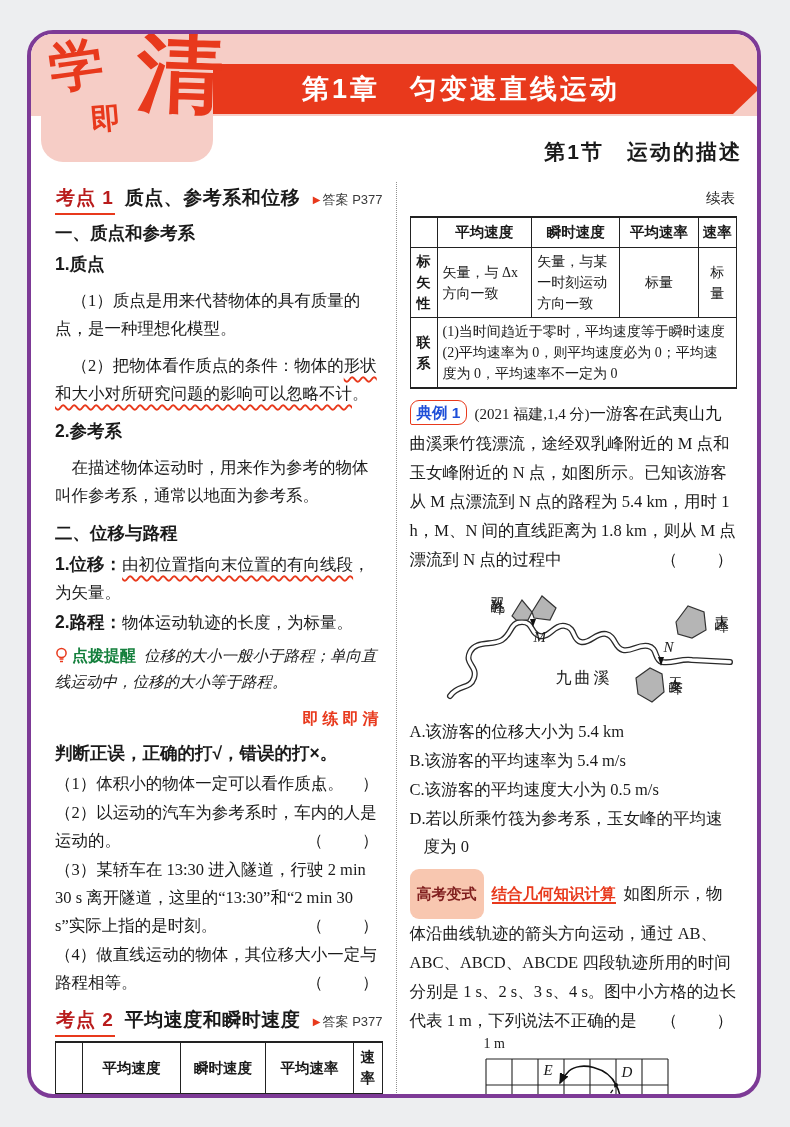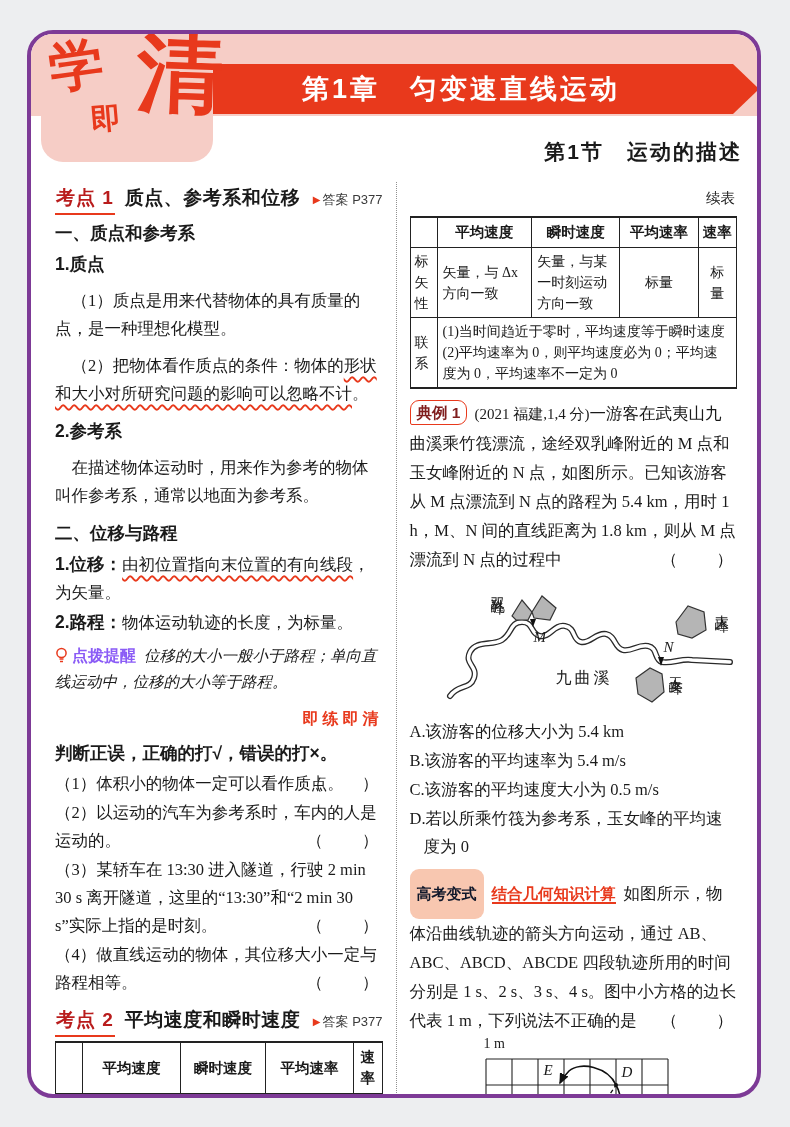--- a/index.html
+++ b/index.html
@@ -44,46 +44,46 @@
   .ans{margin-left:auto;font-size:13px;color:#3a3a3a;white-space:nowrap;}
   .ans .ar{color:#e8391c;font-size:10px;vertical-align:1px;margin-right:2px;}
   .hd{font-weight:700;font-size:17.5px;margin:3px 0;}
   .para{text-indent:1em;margin:9px 0;}
   .wavy{text-decoration-line:underline;text-decoration-style:wavy;
     text-decoration-color:#e8391c;text-decoration-thickness:1.6px;text-underline-offset:5px;}
   .blk{position:relative;margin:1px 0;}
   .paren{position:absolute;right:2px;bottom:0;letter-spacing:2px;}
   
   .note{margin:6px 0 4px;font-size:15.5px;line-height:26px;}
-  .note .lbl{color:#8b5cf6;font-weight:700;font-size:16px;margin:0 8px 0 4px;}
+  .note .lbl{color:#15803d;font-weight:700;font-size:16px;margin:0 8px 0 4px;}
   .note .txt{font-style:italic;}
   .bulb{vertical-align:-3px;}
   .practice-title{text-align:right;color:#e8391c;font-weight:700;
     font-size:16px;letter-spacing:4px;margin:10px 0 6px;}
   .intro{font-weight:700;font-size:17.5px;margin:2px 0 3px;}
   
   table{border-collapse:collapse;width:100%;margin-top:4px;
     border-top:2px solid #222;border-bottom:2px solid #222;font-size:14px;line-height:21px;padding-left:10px;}
   th,td{border:1px solid #222;padding:3px 5px;vertical-align:middle;}
   th{font-family:"Liberation Sans","DejaVu Sans",sans-serif;font-weight:700;
     font-size:14.5px;text-align:center;padding:4px 2px;}
-  td.vlab{width:18px;word-break:break-all;padding:3px 4px;
-    font-weight:400;font-family:"Liberation Sans","DejaVu Sans",sans-serif;}
+  td.vlab{width:18px;text-align:center;word-break:break-all;padding:3px 4px;
+    font-weight:700;font-family:"Liberation Sans","DejaVu Sans",sans-serif;}
   td.tc{text-align:center;}
   .cont{ text-align:right;font-size:14.5px;margin:2px 2px 0 0;}
   
   .ex{margin-top:10px;line-height:29px;}
-  .ex-badge{display:inline-block;border:1.6px solid #e8391c;color:#7f1d1d;
+  .ex-badge{display:inline-block;border:1.6px solid #e8391c;color:#1d4ed8;
     font-weight:700;font-size:15.5px;border-radius:9px 9px 9px 2px;line-height:23px;
     padding:0 6px;margin-right:7px;vertical-align:1px;
     font-family:"Liberation Sans","DejaVu Sans",sans-serif;text-align:center;}
   .meta{font-size:15px;}
   
   .var{margin-top:8px;line-height:29px;}
-  .var-badge{display:inline-block;background:#f8c7b0;color:#0f172a;font-weight:700;
+  .var-badge{display:inline-block;background:#f8c7b0;color:#7f1d1d;font-weight:700;
     font-size:15px;border-radius:9px;padding:13px 7px;line-height:24px;margin-right:8px;
     font-family:"Liberation Sans","DejaVu Sans",sans-serif;}
   .var-tag{color:#e8391c;font-weight:700;font-size:15.5px;
     border-bottom:2px solid #e8391c;margin-right:8px;
     font-family:"Liberation Sans","DejaVu Sans",sans-serif;}
   .opt{margin:1px 0;}
   
   .fig{position:relative;}
   .fig .lab{position:absolute;font-size:14px;line-height:1.05;}
   .fig .vert{writing-mode:vertical-rl;text-orientation:upright;letter-spacing:2px;}

